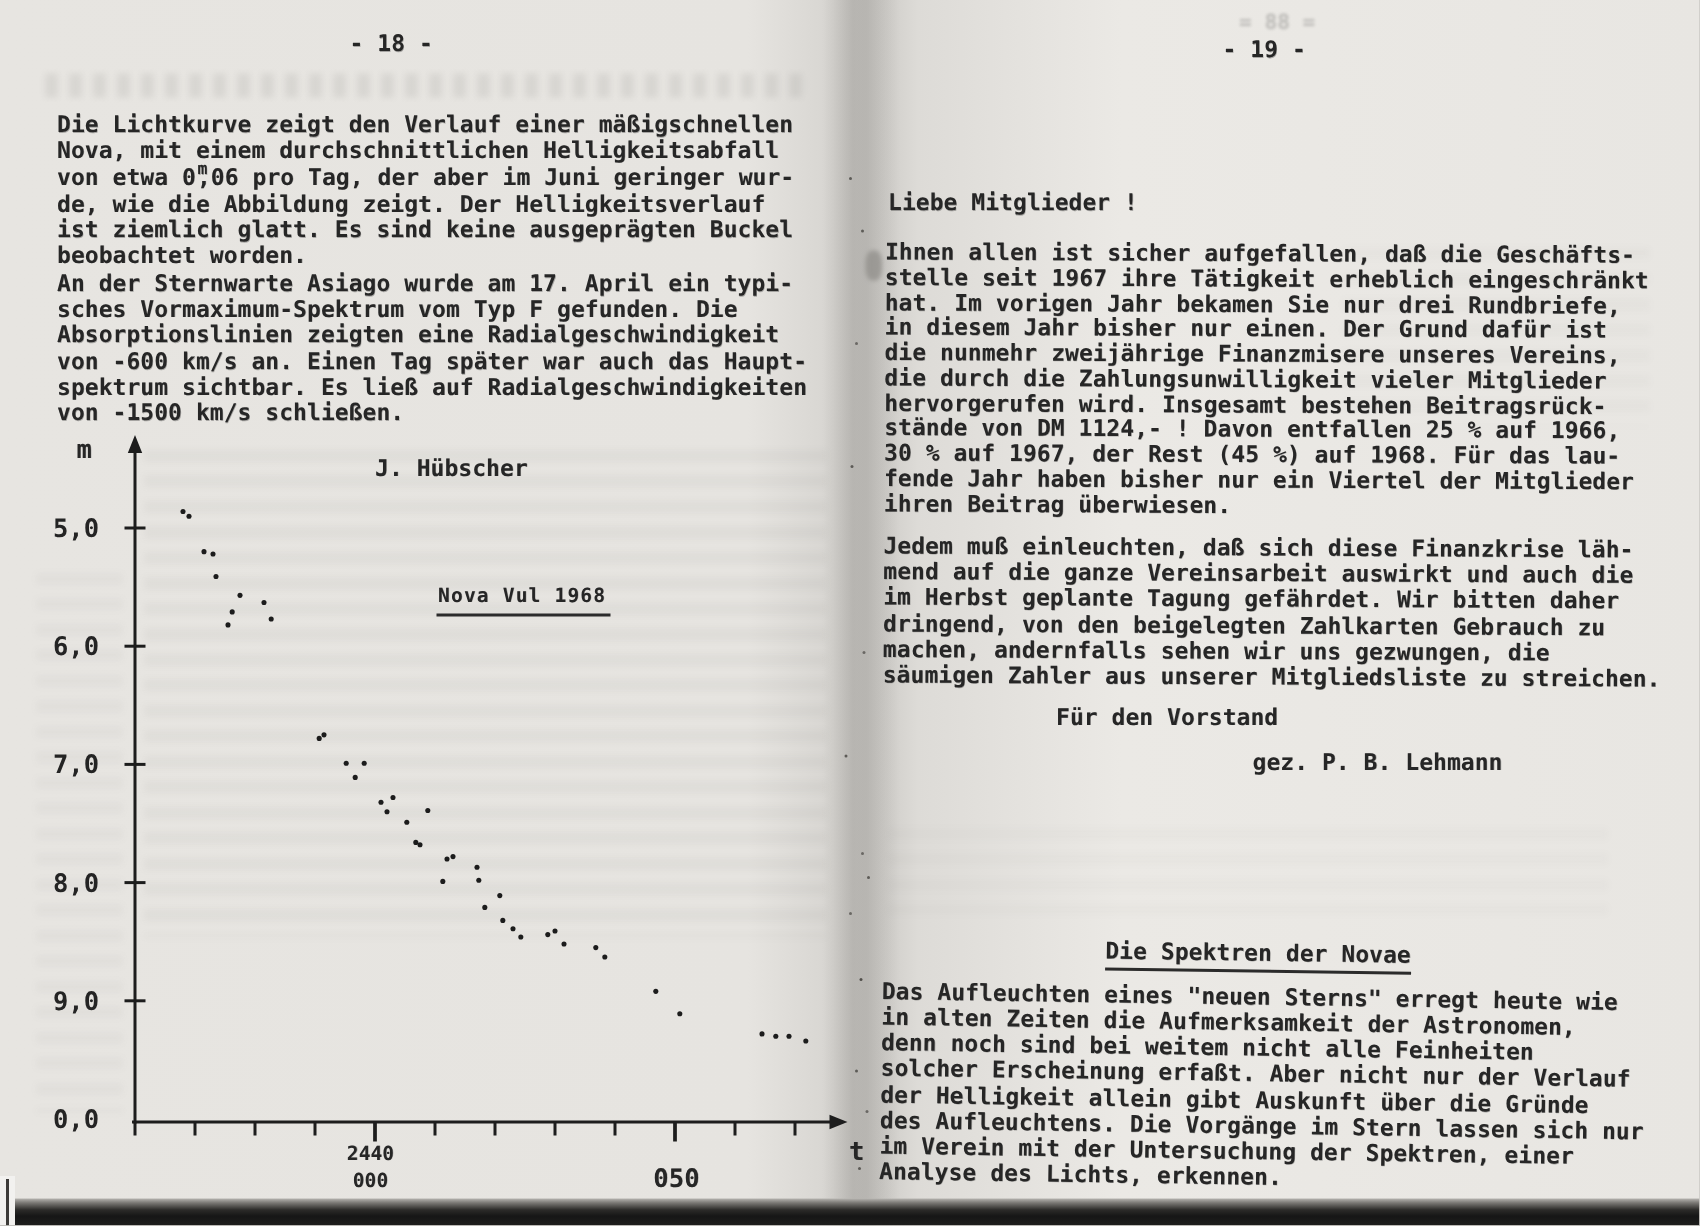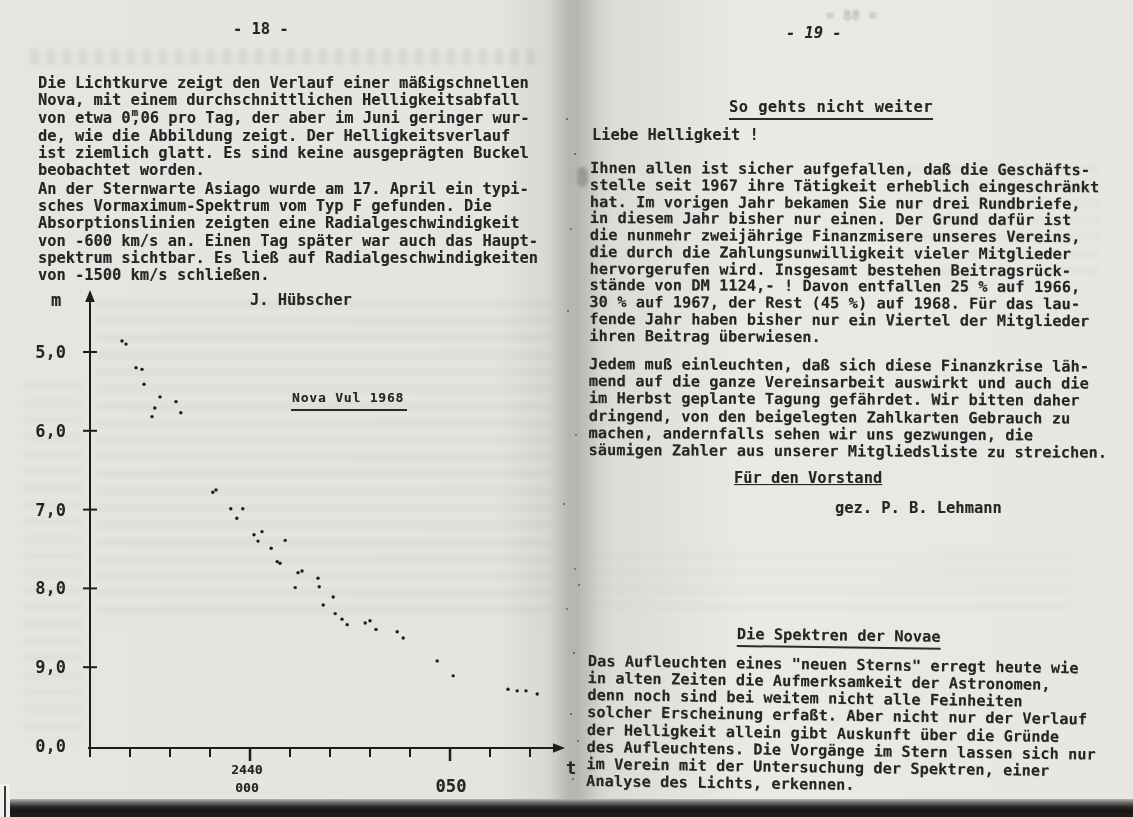--- a/index.html
+++ b/index.html
@@ -16,35 +16,35 @@
     font-size:15.3px; letter-spacing:.05px;
     text-shadow:.35px .35px 0 rgba(45,45,45,.35);
   }
   .underline { border-bottom:2px solid #2b2b2b; padding-bottom:2px; }
   .supm { position:relative; top:-7px; left:1px; font-size:11px; margin-right:-6px; }
 
   
   #pg-l      { left:233px; top:21px; }
   #para-l1   { left:38px;  top:75px;  line-height:17.3px; }
   #para-l2   { left:38px;  top:181px; line-height:17.2px; }
-  #author    { left:250px; top:292px;text-align:center; }
+  #author    { left:250px; top:304px;text-align:center; }
   #chart-title { left:291px; top:389px; font-size:13px; letter-spacing:.8px; padding:0 3px 3px 1px; border-bottom:2px solid #2b2b2b; }
   #ylab      { left:51px;  top:292px; font-size:17px; }
   #xlab      { left:566px; top:760px; font-size:17px; }
   #xt0       { left:221px; top:761px; width:52px; text-align:center; font-size:13px; line-height:18px; }
   #xt50      { left:427px; top:763px; width:48px; text-align:center; font-size:17px;margin-top:15px; }
 
   
-  #pg-r      { left:786px; top:25px;font-style:italic; }
+  #pg-r      { left:815px; top:25px; }
   #bleed     { left:826px; top:7px; opacity:.22; filter:blur(1.2px); font-size:14px; }
   #h1        { left:729px; top:99px;  letter-spacing:.5px; }
   #salut     { left:592px; top:127px; }
   #para-r1   { left:590px; top:160px; line-height:16.75px; transform:rotate(.25deg); transform-origin:0 0; }
   #para-r2   { left:589px; top:356px; line-height:17.2px;  transform:rotate(.3deg);  transform-origin:0 0; }
-  #closing   { left:734px; top:470px;text-decoration:underline; }
+  #closing   { left:704px; top:470px; }
   #sig       { left:835px; top:500px; }
   #h2        { left:737px; top:626px; transform:rotate(.8deg); transform-origin:0 0; }
   #para-r3   { left:588px; top:653px; line-height:17.15px; transform:rotate(.85deg); transform-origin:0 0; }
 
   
   #chart { position:absolute; left:0; top:0; pointer-events:none; }
   #chart text { font-family:"DejaVu Sans Mono","Liberation Mono",monospace; font-weight:bold; fill:#242424; }
 
   
   .ghost { position:absolute; pointer-events:none; filter:blur(2px); }
@@ -181,22 +181,21 @@
   <div class="txt" id="chart-title">Nova Vul 1968</div>
   <div class="txt" id="ylab">m</div>
   <div class="txt" id="xlab">t</div>
   <div class="txt" id="xt0">2440
 000</div>
   <div class="txt" id="xt50">050</div>
 
   <div class="txt" id="bleed">= 88 =</div>
   <div class="txt" id="pg-r">- 19 -</div>
 
-  <div class="txt underline" id="h1">So gehts nicht weiter</div>
-  <div class="txt" id="salut">Liebe Helligkeit !</div>
+  <div class="txt" id="salut">Liebe Mitglieder !</div>
   <div class="txt" id="para-r1">Ihnen allen ist sicher aufgefallen, daß die Geschäfts-
 stelle seit 1967 ihre Tätigkeit erheblich eingeschränkt
 hat. Im vorigen Jahr bekamen Sie nur drei Rundbriefe,
 in diesem Jahr bisher nur einen. Der Grund dafür ist
 die nunmehr zweijährige Finanzmisere unseres Vereins,
 die durch die Zahlungsunwilligkeit vieler Mitglieder
 hervorgerufen wird. Insgesamt bestehen Beitragsrück-
 stände von DM 1124,- ! Davon entfallen 25 % auf 1966,
 30 % auf 1967, der Rest (45 %) auf 1968. Für das lau-
 fende Jahr haben bisher nur ein Viertel der Mitglieder

